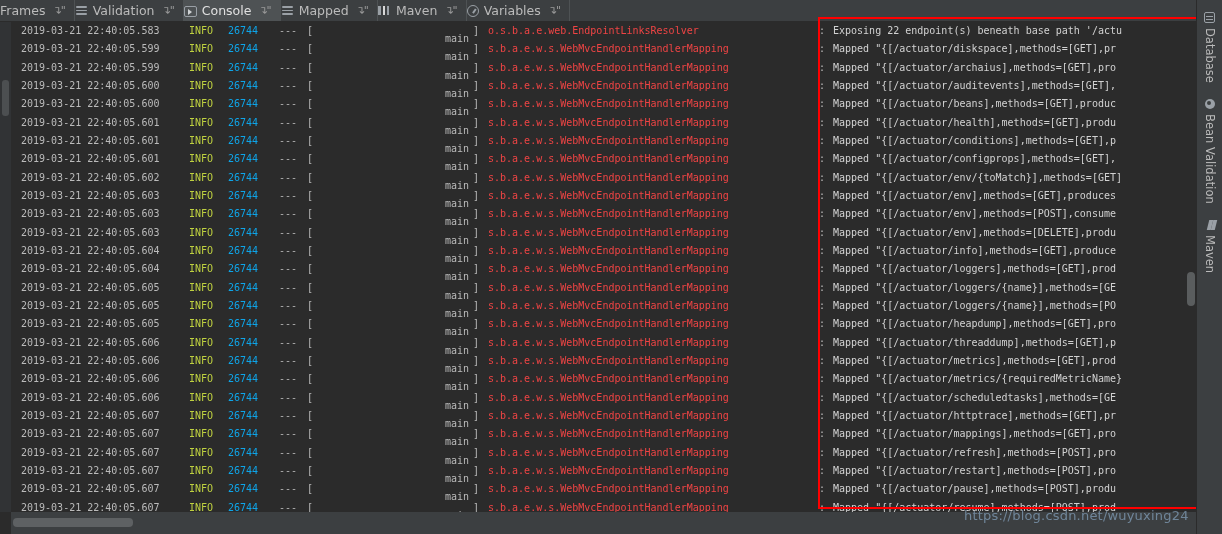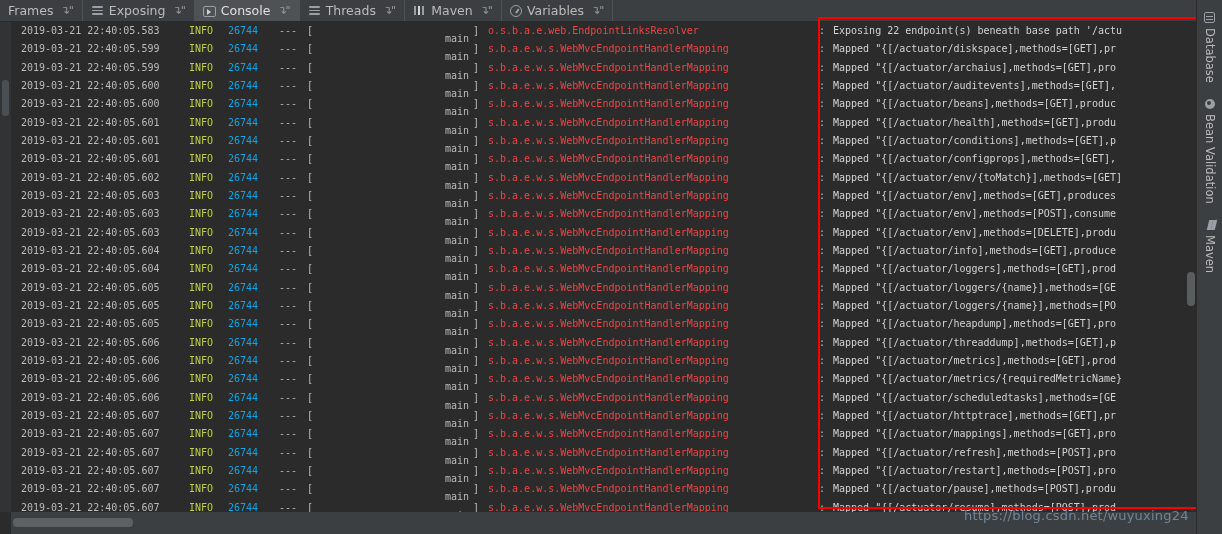--- a/index.html
+++ b/index.html
@@ -20,21 +20,21 @@
     position: absolute; top: 0; left: 0;
     width: 1222px; height: 22px;
     background: #3c3f41;
     display: flex;
     align-items: stretch;
     font-family: "DejaVu Sans", sans-serif;
     border-bottom: 1px solid #2b2b2b;
   }
   .tab {
     display: flex; align-items: center; gap: 5px;
-    padding: 0 9px 0 8px;
+    padding: 0 9px 0 0;
     color: #bbbbbb;
     font-size: 12.5px;
     white-space: nowrap;
     border-right: 1px solid #4e5254;
     cursor: default;
   }
   .tab.first { border-left: none; }
   .tab.active { background: #4e5254; color: #e0e0e0; }
   .tab .pin {
     font-size: 11px; color: #9a9a9a; margin-left: 2px; letter-spacing: -1px;
@@ -207,33 +207,33 @@
 
   <div id="toolbar">
       <div class="tab first">
         <span>Frames</span>
         <span class="pin">↴"</span>
       </div>
       <div class="tab">
         <span class="tb-icon ic-lines">
           <i></i>
         </span>
-        <span>Exposing</span>
+        <span>Validation</span>
         <span class="pin">↴"</span>
       </div>
       <div class="tab active">
         <span class="tb-icon ic-console"></span>
         <span>Console</span>
         <span class="pin">↴"</span>
       </div>
       <div class="tab">
         <span class="tb-icon ic-lines">
           <i></i>
         </span>
-        <span>Threads</span>
+        <span>Mapped</span>
         <span class="pin">↴"</span>
       </div>
       <div class="tab">
         <span class="tb-icon ic-mem">
           <i></i>
         </span>
         <span>Maven</span>
         <span class="pin">↴"</span>
       </div>
       <div class="tab">

